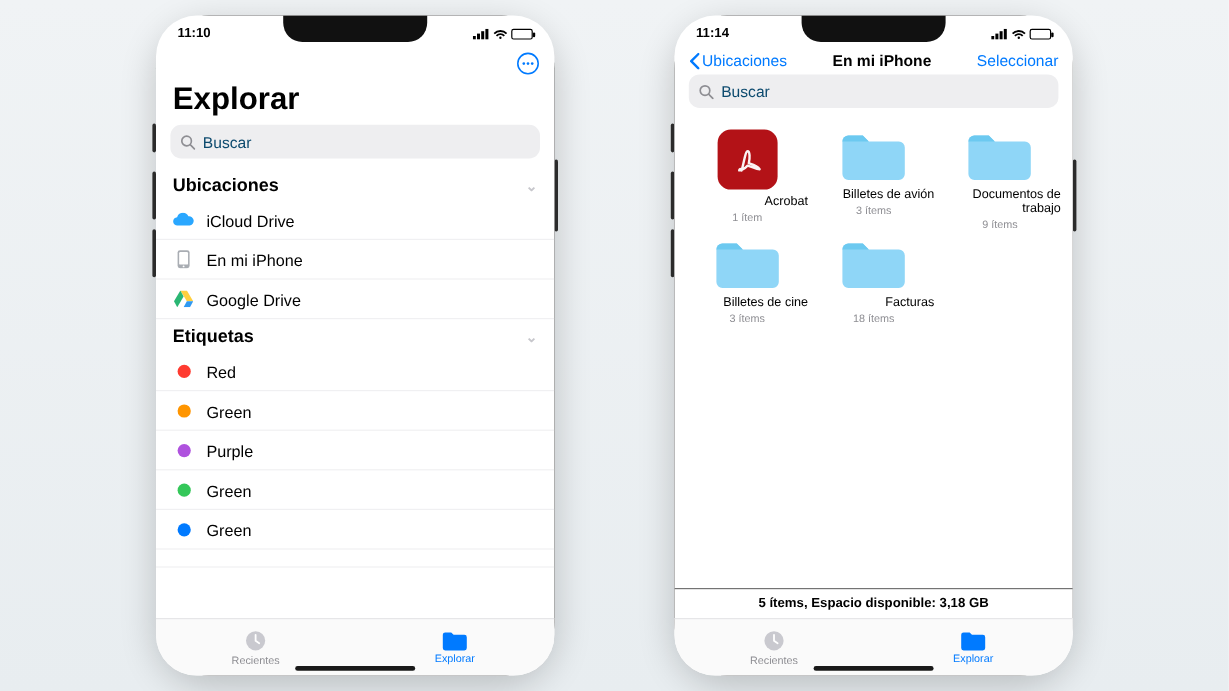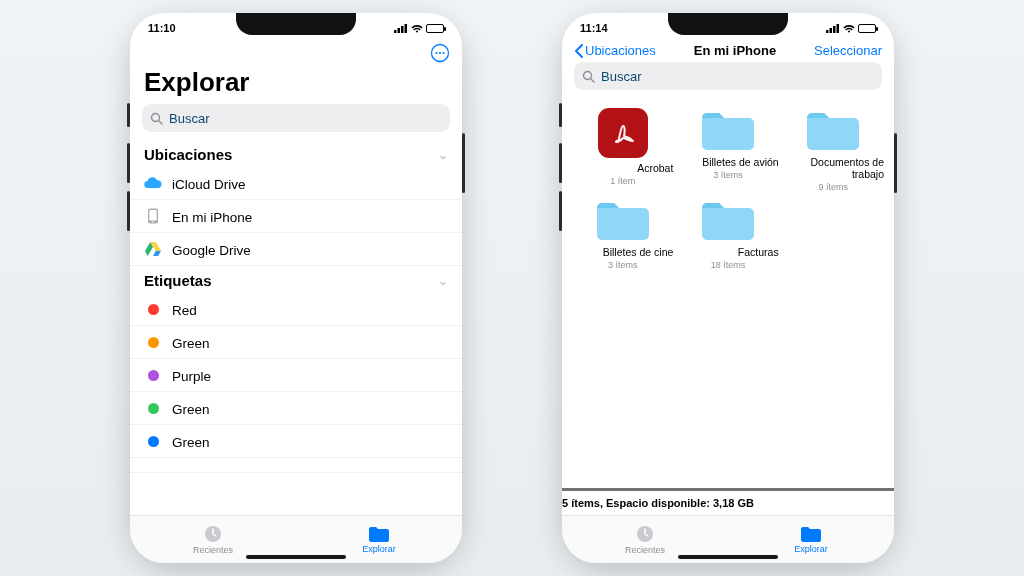--- a/index.html
+++ b/index.html
@@ -80,22 +80,22 @@
   .cell { text-align:center; }
   .cell .folder { width:56px; height:44px; margin:0 auto 4px auto; }
   .cell .name { font-size:10.5px; line-height:1.15;text-align:right; }
   .cell .sub { font-size:9px; color:#8e8e93; margin-top:2px;}
   .cell .acro {
     width:50px;height:50px;margin:0 auto 4px auto;background:#b31217;border-radius:11px;
     display:flex;align-items:center;justify-content:center;
   }
 
   .footer-info {
-    font-size:11px; font-weight:600;
-    padding:6px 0; border-top:3px solid #737373;
+    text-align:center; font-size:11px; font-weight:600;
+    padding:6px 0; border-top:1px solid #737373;
   }
 
   .tabbar {
     height:48px; border-top:1px solid #e6e6e8;
     display:flex; background:#fafafa;
   }
   .tabbar .tab { flex:1; display:flex; flex-direction:column; align-items:center; justify-content:center; gap:1px; font-size:9px; color:#8e8e93;}
   .tabbar .tab.active { color:#007aff; }
   .home-ind { position:absolute; bottom:4px; left:50%; transform:translateX(-50%); width:100px; height:4px; background:#000; border-radius:3px; opacity:.9;}
 

